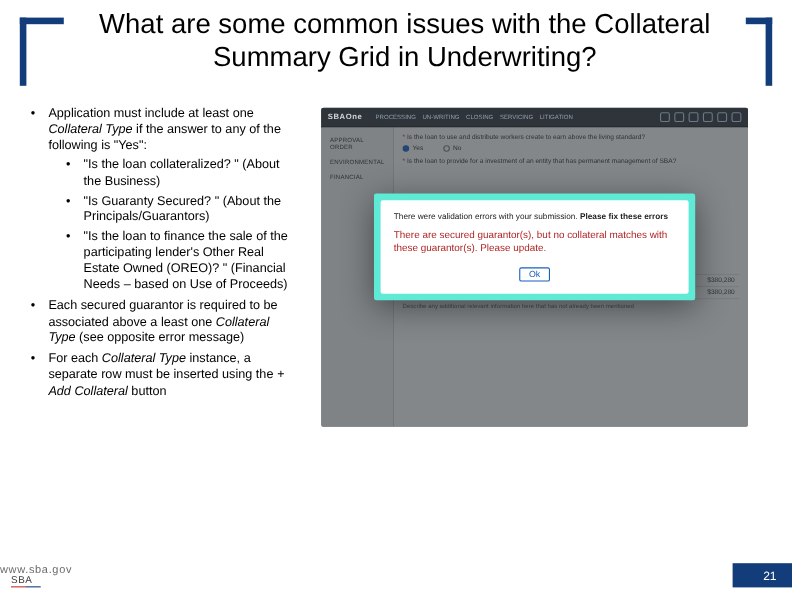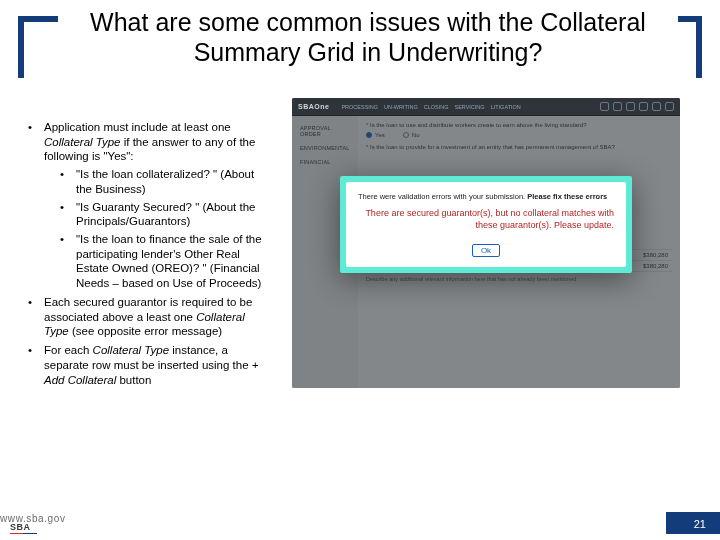--- a/index.html
+++ b/index.html
@@ -3,21 +3,21 @@
 <meta charset="utf-8">
 <style>
   * { margin:0; padding:0; box-sizing:border-box; }
   body { width:720px; height:540px; font-family:Arial, sans-serif; background:#fff; position:relative; overflow:hidden; }
   .title-frame { position:absolute; left:18px; top:6px; width:684px; height:72px; }
   .title-border-top { position:absolute; left:0; top:10px; width:100%; height:6px; background:#133d7a; }
   .title-border-left { position:absolute; left:0; top:10px; width:6px; height:62px; background:#133d7a; }
   .title-border-right { position:absolute; right:0; top:10px; width:6px; height:62px; background:#133d7a; }
   .title-text { position:absolute; left:40px; top:0; width:620px; background:#fff; font-size:25px; font-weight:normal; text-align:center; line-height:1.18; color:#000; padding:2px 8px 4px; }
   .content { position:absolute; left:26px; top:96px; width:246px; font-size:11.5px; color:#000; line-height:1.28; }
-  .ul1 { list-style:none;margin-top:24px; }
+  .ul1 { list-style:none; }
   .ul1 > li { position:relative; padding-left:18px; margin-bottom:4px; }
   .ul1 > li:before { content:"•"; position:absolute; left:2px; top:0; }
   .ul2 { list-style:none; margin-top:3px; }
   .ul2 > li { position:relative; padding-left:32px; margin-bottom:3px; }
   .ul2 > li:before { content:"•"; position:absolute; left:16px; top:0; }
   .ital { font-style:italic; }
   .screenshot { position:absolute; left:292px; top:98px; width:388px; height:290px; background:#343a3f; border-radius:2px; overflow:hidden; }
   .ss-topbar { height:18px; background:#2e343a; border-bottom:1px solid #1f252a; display:flex; align-items:center; padding:0 6px; }
   .ss-topbar .brand { font-size:7px; color:#d0d6db; font-weight:bold; letter-spacing:0.5px; }
   .ss-topbar .tabs { display:flex; gap:6px; margin-left:12px; }
@@ -29,35 +29,35 @@
   .ss-sidebar .sitem { font-size:5.5px; color:#444; padding:3px 2px; border-left:2px solid transparent; margin-bottom:2px; letter-spacing:0.2px; }
   .ss-main { position:absolute; left:66px; top:0; right:0; height:100%; background:#fff; padding:6px 8px; }
   .ss-q { font-size:6px; color:#444; margin-bottom:4px; }
   .ss-radio { display:flex; gap:18px; margin-bottom:6px; font-size:6px; color:#444; }
   .ss-radio .r { display:flex; align-items:center; gap:3px; }
   .ss-radio .circ { width:6px; height:6px; border-radius:50%; border:1px solid #888; display:inline-block; }
   .ss-radio .circ.filled { background:#2b6fd1; border-color:#2b6fd1; }
   .overlay { position:absolute; left:50%; top:22%; transform:translateX(-50%); background:#5eead4; padding:6px; border-radius:2px; box-shadow:0 6px 30px rgba(0,0,0,0.45); }
   .overlay-white { width:280px; background:#fff; border-radius:2px; padding:10px 12px 10px; }
   .err-head { font-size:7.5px; color:#222; margin-bottom:6px; text-align:left; }
-  .err-body { font-size:9px; color:#b02424; text-align:right; line-height:1.35; margin-bottom:8px; }
+  .err-body { font-size:9px; color:#b02424; text-align:left; line-height:1.35; margin-bottom:8px; }
   .err-btn-row { text-align:center; }
   .err-btn { display:inline-block; font-size:8px; color:#1a5fbf; border:1px solid #1a5fbf; border-radius:2px; padding:1px 8px; background:#fff; }
   .ss-section-title { font-size:7px; color:#5a6570; font-weight:600; margin:4px 0 4px; }
   .ss-table { width:100%; font-size:6px; color:#444; border-collapse:collapse; }
   .ss-table td { padding:2px 4px; border-bottom:1px solid #e3e6e9; }
   .ss-table .num { text-align:right; }
   .ss-table .head td { font-weight:600; color:#5a6570; }
   .ss-table .red { color:#c03030; }
   .ss-note { font-size:5.5px; color:#777; margin-top:4px; }
   .ss-backdrop { position:absolute; inset:0; background:rgba(30,36,42,0.55); }
   .footer-url { position:absolute; left:0; bottom:16px; width:100%; font-size:10px; color:#6b6b6b; letter-spacing:0.6px; }
   .footer-bar { position:absolute; right:0; bottom:6px; width:54px; height:22px; background:#133d7a; }
   .page-num { position:absolute; right:14px; bottom:10px; font-size:11px; color:#fff; }
-  .sba-logo { position:absolute; left:10px; bottom:6px; font-size:9px; font-weight:bold; color:#3a3a3a; letter-spacing:0.5px; }
+  .sba-logo { position:absolute; left:10px; bottom:6px; font-size:9px; font-weight:normal; color:#3a3a3a; letter-spacing:0.5px; }
   .sba-logo .u { height:1.5px; width:27px; background:linear-gradient(to right,#c12f2f 50%,#133d7a 50%); margin-top:1px; }
   .astk { color:#c03030; }
 </style>
 </head>
 <body>
 
 <div class="title-frame">
   <div class="title-border-top"></div>
   <div class="title-border-left"></div>
   <div class="title-border-right"></div>

